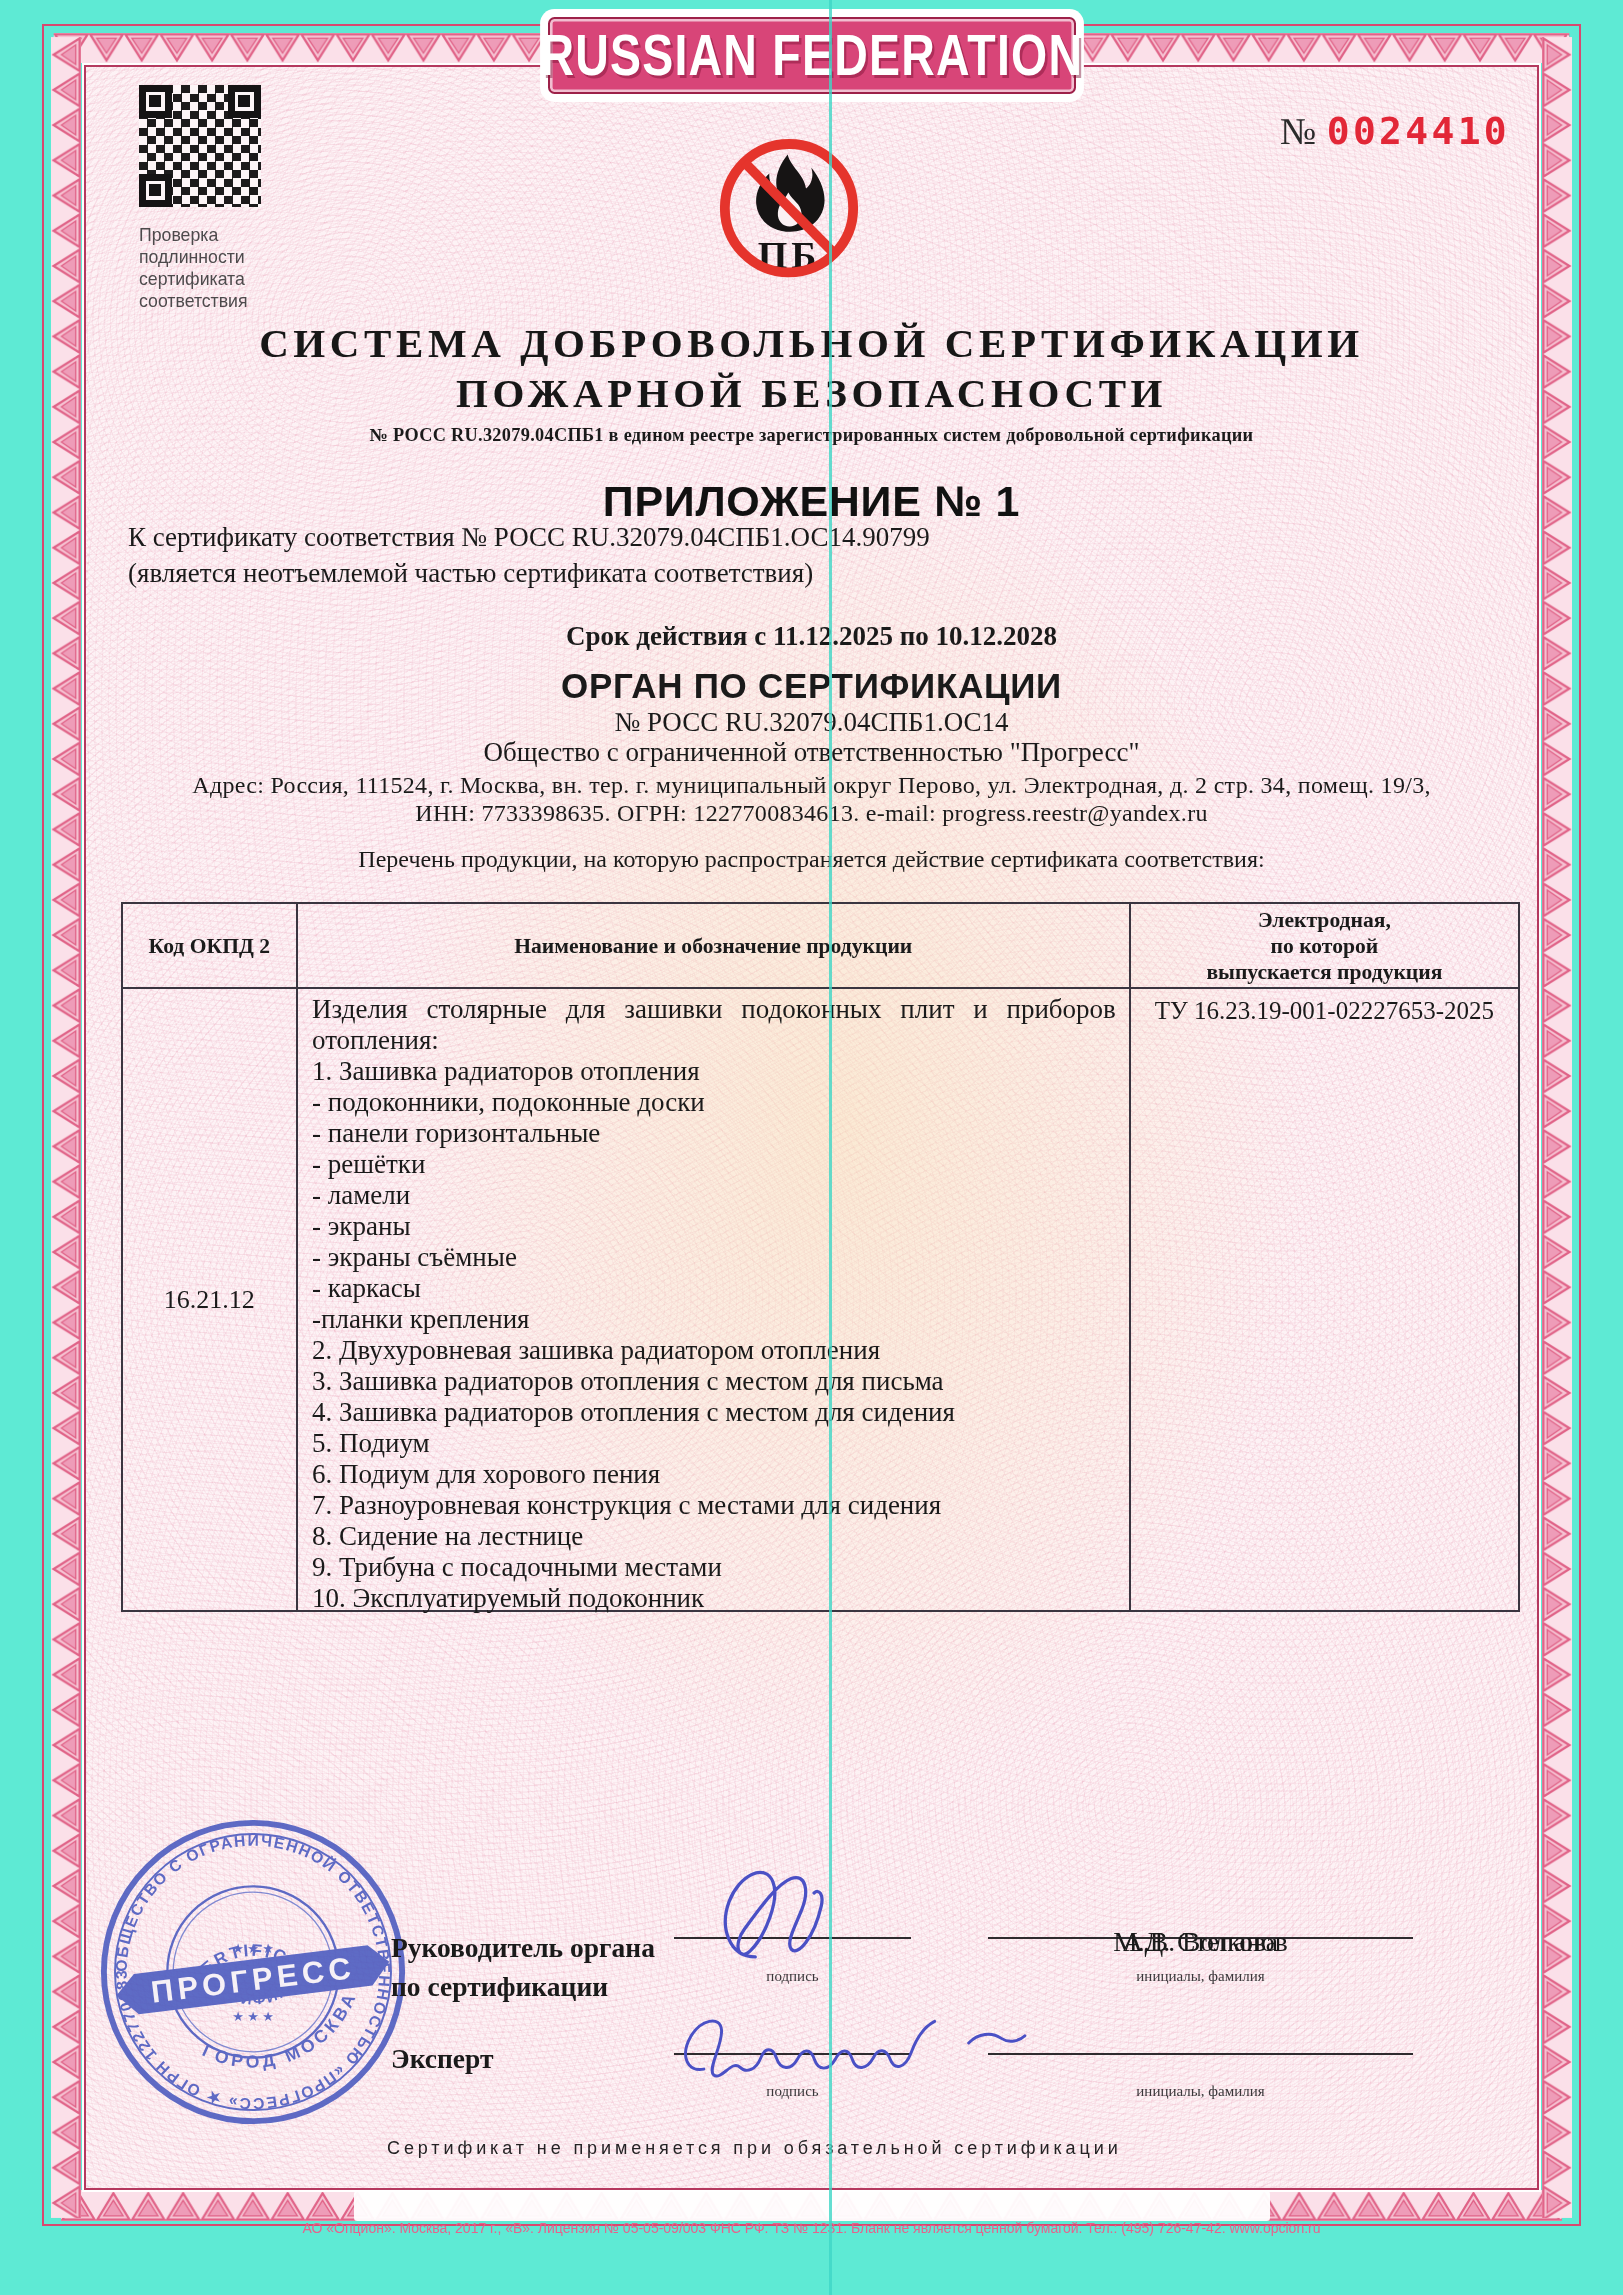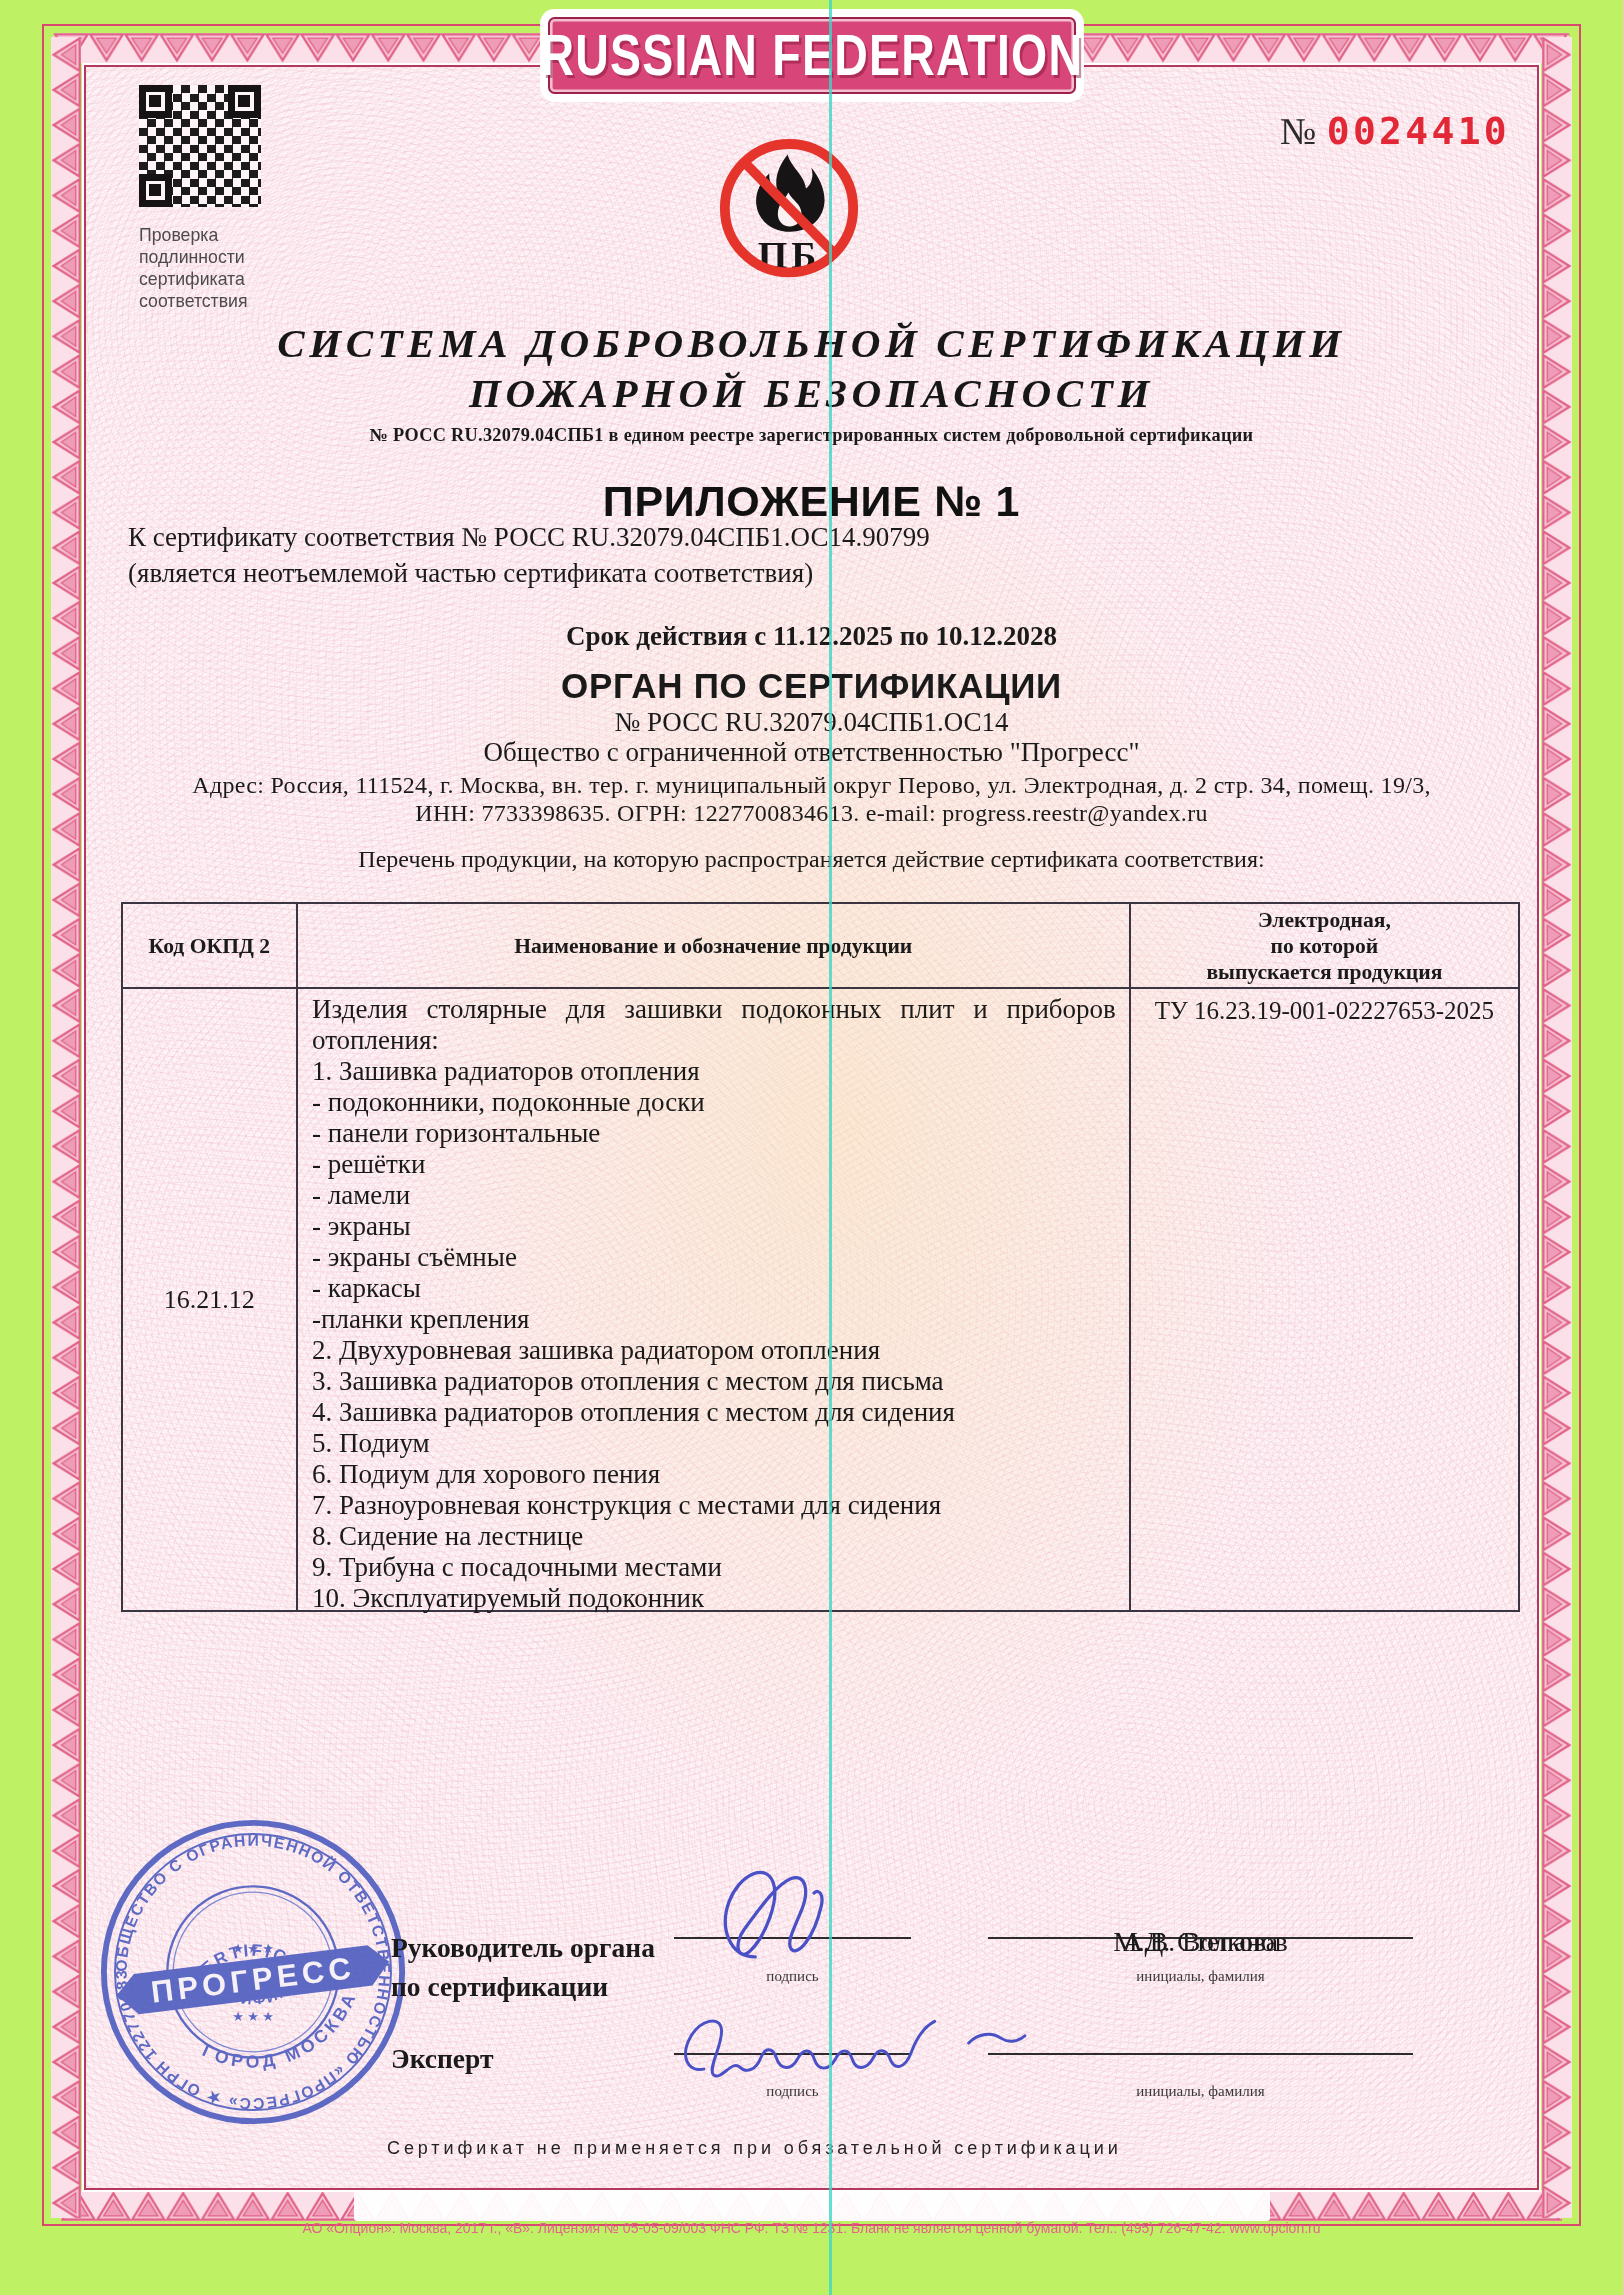--- a/index.html
+++ b/index.html
@@ -1,19 +1,19 @@
 <!DOCTYPE html>
 <html style="font-size:10.5px"><head>
 <meta charset="utf-8">
 <style>
   * { box-sizing: border-box; margin: 0; padding: 0; }
   html,body { width: 1623px; height: 2295px; background: #ffffff; }
   .page {
     position: relative; width: 1623px; height: 2295px; overflow: hidden;
-    background: #bef264;
+    background: #5eead4;
     font-family: "Liberation Serif", serif;
     color: #1a1a1a;
   }
   
   .line-outer {
     position: absolute; top: 23.6px; left: 42px; right: 42px; bottom: 69px;
     border: 2px solid #d9486f;
   }
   .band { position: absolute; display: block; }
   .band-top    { left: 51px; top: 33px;   width: 1521px; height: 30px; }
@@ -67,21 +67,21 @@
     background-size: 17px 17px;
   }
   .qr-finder { position: absolute; width: 33px; height: 33px; border: 7.2px solid #151314; background: #fdf5f7; }
   .qr-finder::after { content: ""; position: absolute; left: 3.3px; top: 3.3px; width: 11.8px; height: 11.8px; background: #151314; }
   .qr-f-tl { left: 0; top: 0; }
   .qr-f-tr { right: 0; top: 0; }
   .qr-f-bl { left: 0; bottom: 0; }
   .qr-caption { margin-top: 17px; font-family: "Liberation Sans", sans-serif; font-size: 17.7px; line-height: 22px; color: #4d4a4c; }
   
   .cline { position: absolute; left: 92px; right: 92px; text-align: center; white-space: nowrap; }
-  .t-system { font-size: 41px; font-weight: 700; letter-spacing: 4.6px; color: #171717; font-style: italic; }
+  .t-system { font-size: 41px; font-weight: 700; letter-spacing: 4.6px; color: #171717; }
   .t-registry { font-size: 18.3px; font-weight: 700; letter-spacing: 0.3px; }
   .t-appendix { font-family: "Liberation Sans", sans-serif; font-size: 43px; font-weight: 700; letter-spacing: 0.7px; color: #111; }
   .t-serif41 { font-size: 27px; }
   .t-validity { font-size: 27px; font-weight: 700; }
   .t-org-header { font-family: "Liberation Sans", sans-serif; font-size: 35px; font-weight: 700; letter-spacing: 0.7px; }
   .t-serif37 { font-size: 24px; letter-spacing: 0.3px; }
   .t-products { font-size: 24px; font-weight: 400; }
   .left-line { position: absolute; left: 128px; white-space: nowrap; }
   
   .ptable {

